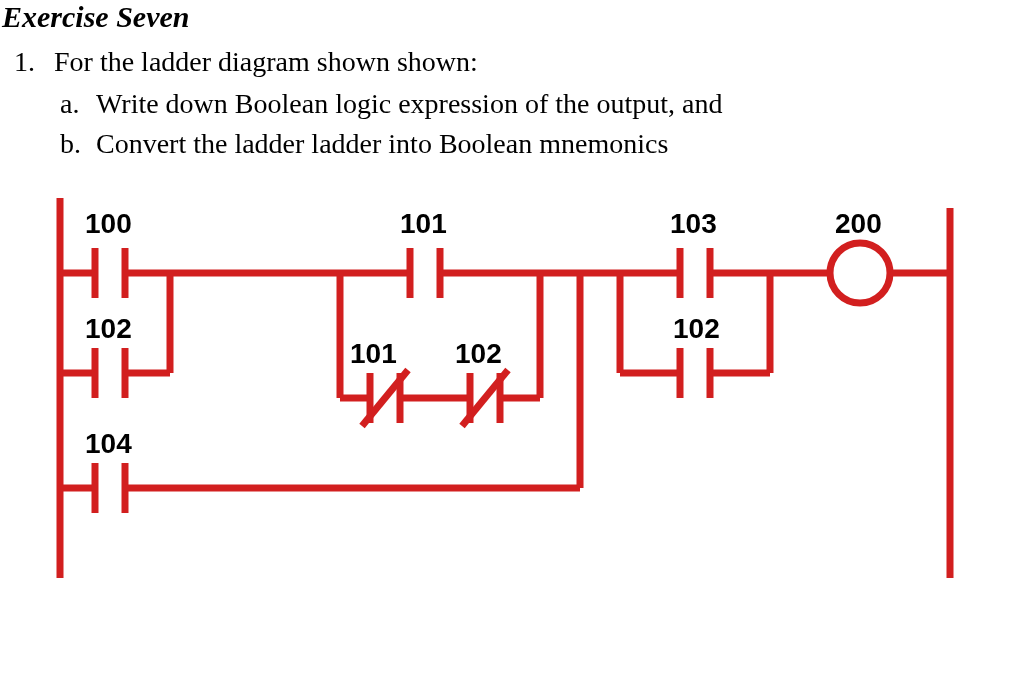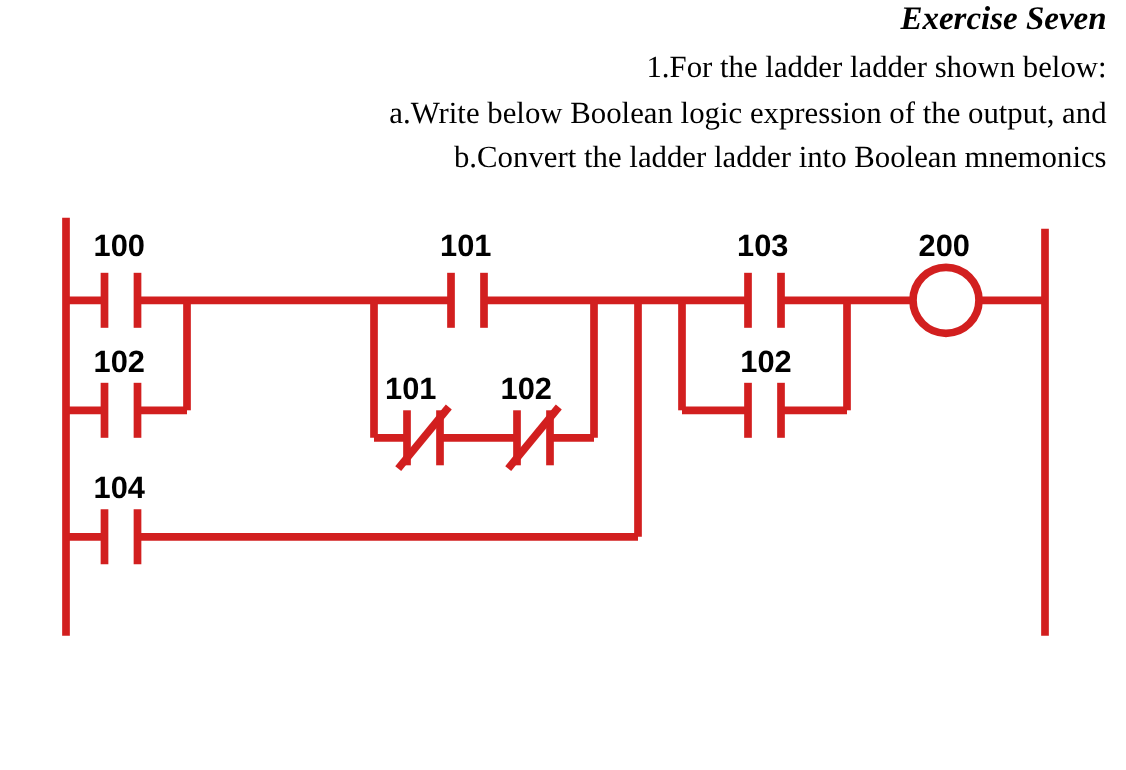--- a/index.html
+++ b/index.html
@@ -8,21 +8,20 @@
     padding: 0;
     width: 1024px;
     height: 700px;
     font-family: "Times New Roman", Times, serif;
     background: #fff;
     color: #000;
     overflow: hidden;
   }
   .page {
     padding: 0 18px 18px 0;
-    text-align: right;
   }
   .title {
     font-size: 30px;
     font-weight: bold;
     font-style: italic;
     margin: 0 0 12px 2px;
   }
   .q {
     font-size: 28px;
     margin: 6px 0 10px 14px;
@@ -42,25 +41,25 @@
     fill: #000;
   }
 </style>
 </head>
 <body>
 
 <div class="page">
   <div class="title">Exercise Seven</div>
 
   <div class="q">
-    <span class="q-num">1.</span><span>For the ladder ladder shown below:</span>
+    <span class="q-num">1.</span><span>For the ladder diagram shown shown:</span>
   </div>
 
   <div class="sub">
-    <span class="sub-letter">a.</span><span>Write below Boolean logic expression of the output, and</span>
+    <span class="sub-letter">a.</span><span>Write down Boolean logic expression of the output, and</span>
   </div>
 
   <div class="sub">
     <span class="sub-letter">b.</span><span>Convert the ladder ladder into Boolean mnemonics</span>
   </div>
 
   <div class="diagram">
     <svg width="940" height="420" viewBox="0 0 940 420">
 
       <g stroke="#d21f1f" stroke-width="7" fill="none" stroke-linecap="butt">

